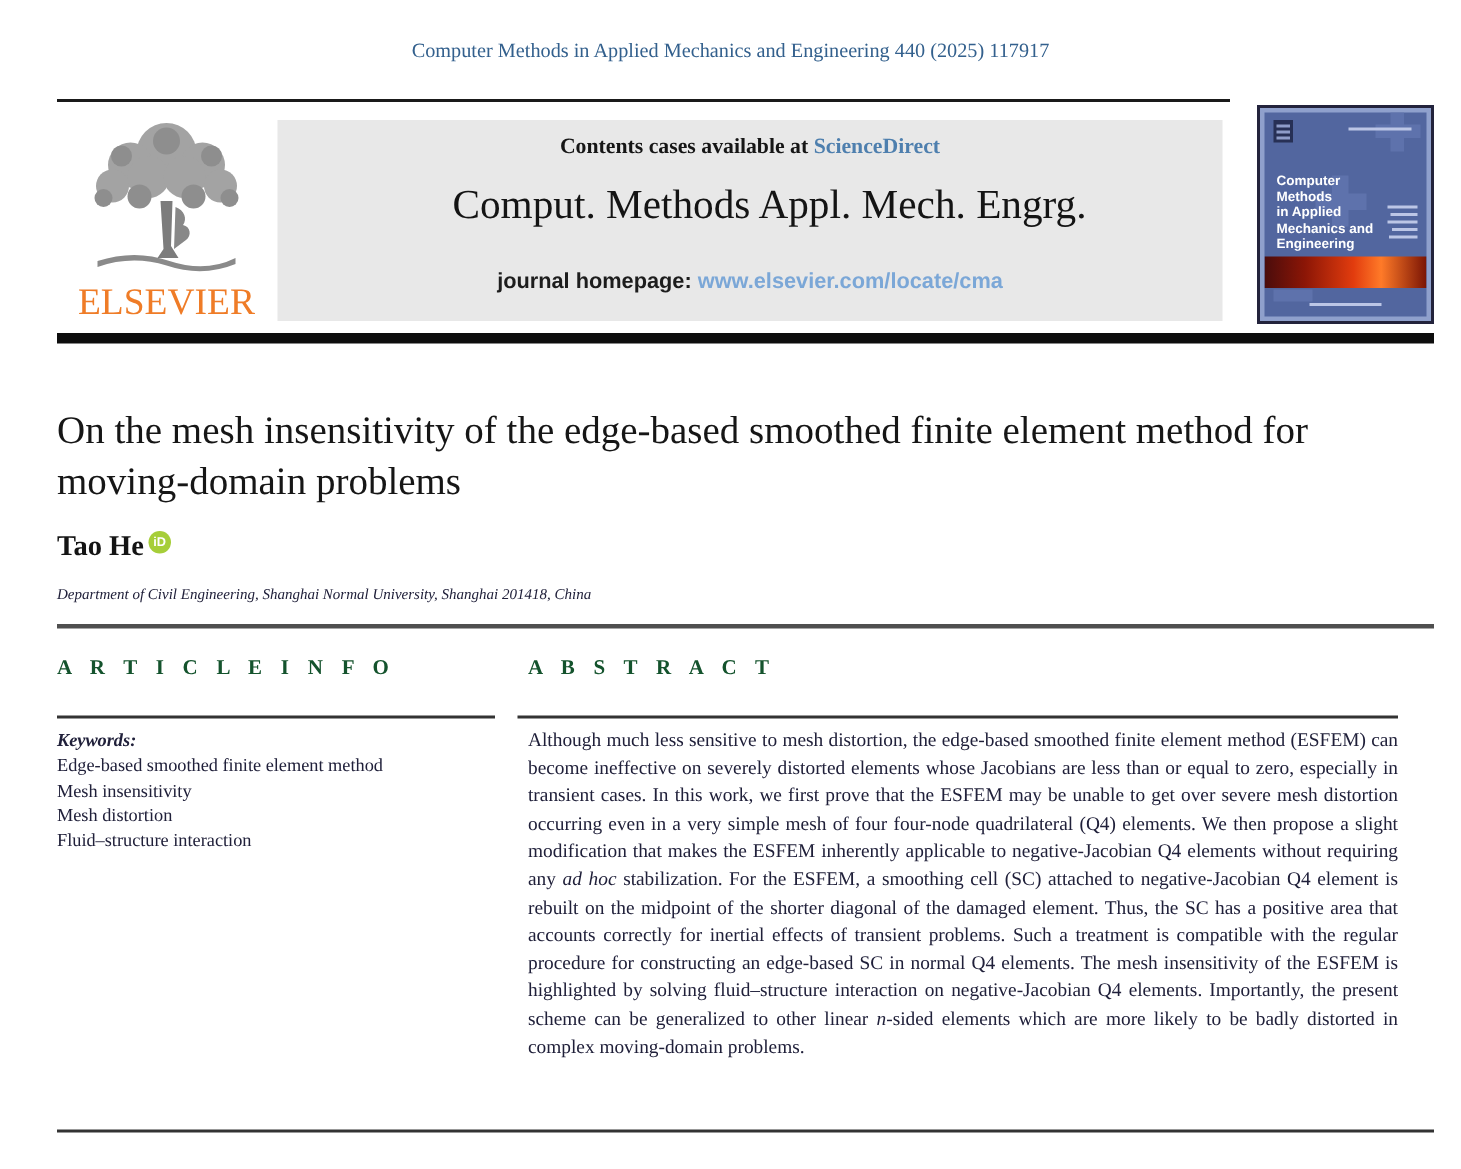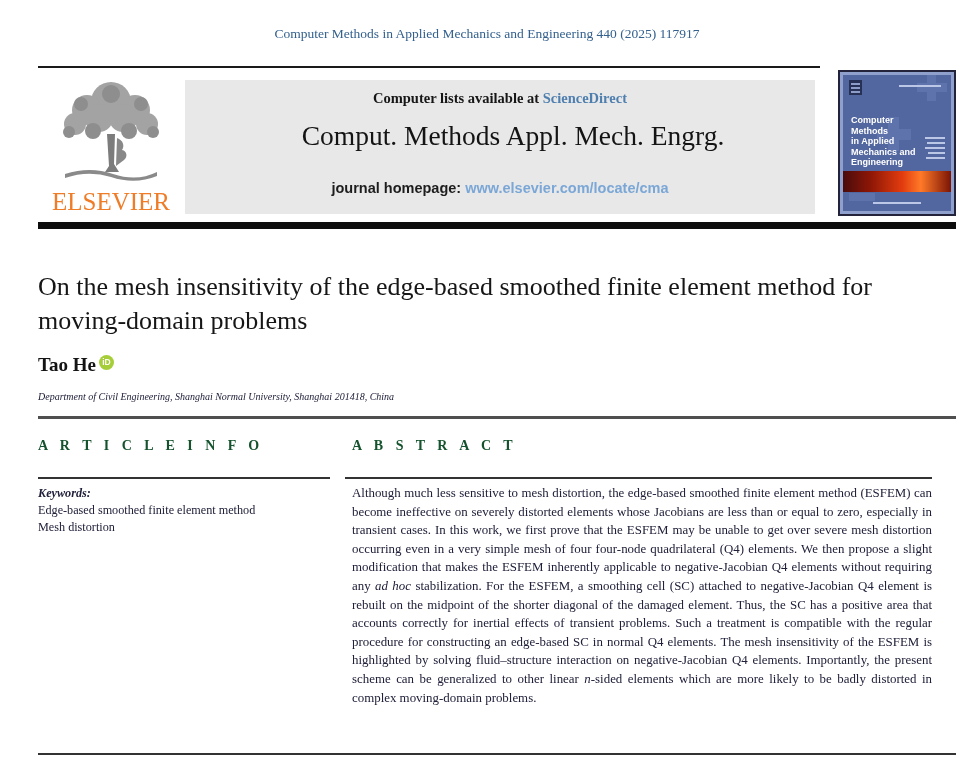--- a/index.html
+++ b/index.html
@@ -113,21 +113,21 @@
       </g>
       <path d="M52 58 L54 90 L50 96 L64 96 L59 88 L60 58 Z" fill="#7c7c7c"></path>
       <path d="M62 62 c6 2 8 8 5 12 c5 1 6 7 2 10 l-8 6 z" fill="#888888"></path>
       <path d="M10 98 q25 -8 48 0 q24 8 44 -2 l0 4 q-22 9 -46 1 q-23 -7 -46 1 z" fill="#8a8a8a"></path>
     </svg>
     <div class="logo-word">ELSEVIER</div>
   </div>
 
   <div class="banner-box">
     <div class="contents-line">
-      <span>Computer lists available at </span><a href="#" class="sd-link">ScienceDirect</a>
+      <span>Contents cases available at </span><a href="#" class="sd-link">ScienceDirect</a>
     </div>
     <div class="journal-name">Comput. Methods Appl. Mech. Engrg.</div>
     <div class="homepage-line">
       <span>journal homepage: </span><a href="#" class="hp-link">www.elsevier.com/locate/cma</a>
     </div>
   </div>
 
   <div class="cover">
     <div class="cover-inner">
       <div class="plus" style="left:34px;top:54px;width:34px;height:11px;"></div>
@@ -169,21 +169,23 @@
   <div class="sec-header info">A R T I C L E   I N F O</div>
   <div class="sec-header abs">A B S T R A C T</div>
 
   <div class="rule rule-left-col"></div>
   <div class="rule rule-right-col"></div>
 
   <div class="keywords">
     <div class="kw-label">Keywords:</div>
     <div>
         <div>Edge-based smoothed finite element method</div>
+        <div>Mesh insensitivity</div>
         <div>Mesh distortion</div>
+        <div>Fluid–structure interaction</div>
       </div>
   </div>
 
   <div class="abstract"><span>Although much less sensitive to mesh distortion, the edge-based smoothed finite element method (ESFEM) can become ineffective on severely distorted elements whose Jacobians are less than or equal to zero, especially in transient cases. In this work, we first prove that the ESFEM may be unable to get over severe mesh distortion occurring even in a very simple mesh of four four-node quadrilateral (Q4) elements. We then propose a slight modification that makes the ESFEM inherently applicable to negative-Jacobian Q4 elements without requiring any </span><span class="it">ad hoc</span><span> stabilization. For the ESFEM, a smoothing cell (SC) attached to negative-Jacobian Q4 element is rebuilt on the midpoint of the shorter diagonal of the damaged element. Thus, the SC has a positive area that accounts correctly for inertial effects of transient problems. Such a treatment is compatible with the regular procedure for constructing an edge-based SC in normal Q4 elements. The mesh insensitivity of the ESFEM is highlighted by solving fluid–structure interaction on negative-Jacobian Q4 elements. Importantly, the present scheme can be generalized to other linear </span><span class="it">n</span><span>-sided elements which are more likely to be badly distorted in complex moving-domain problems.</span></div>
 
   <div class="rule rule-bottom"></div>
 
 </div>
 
 </body></html>

